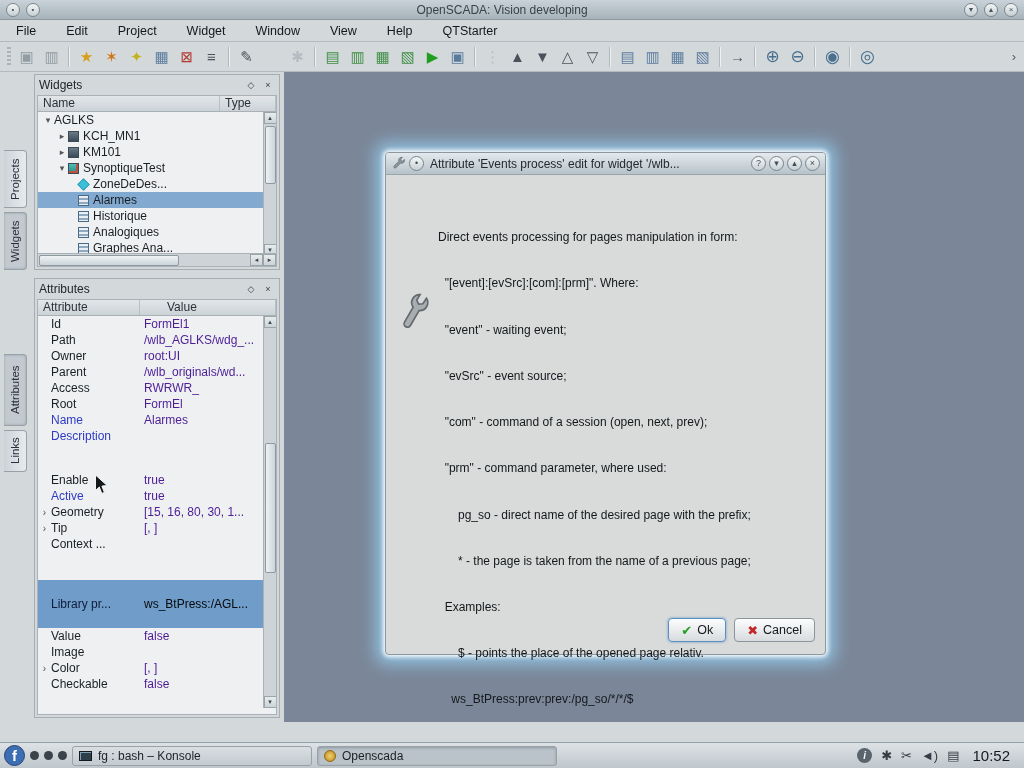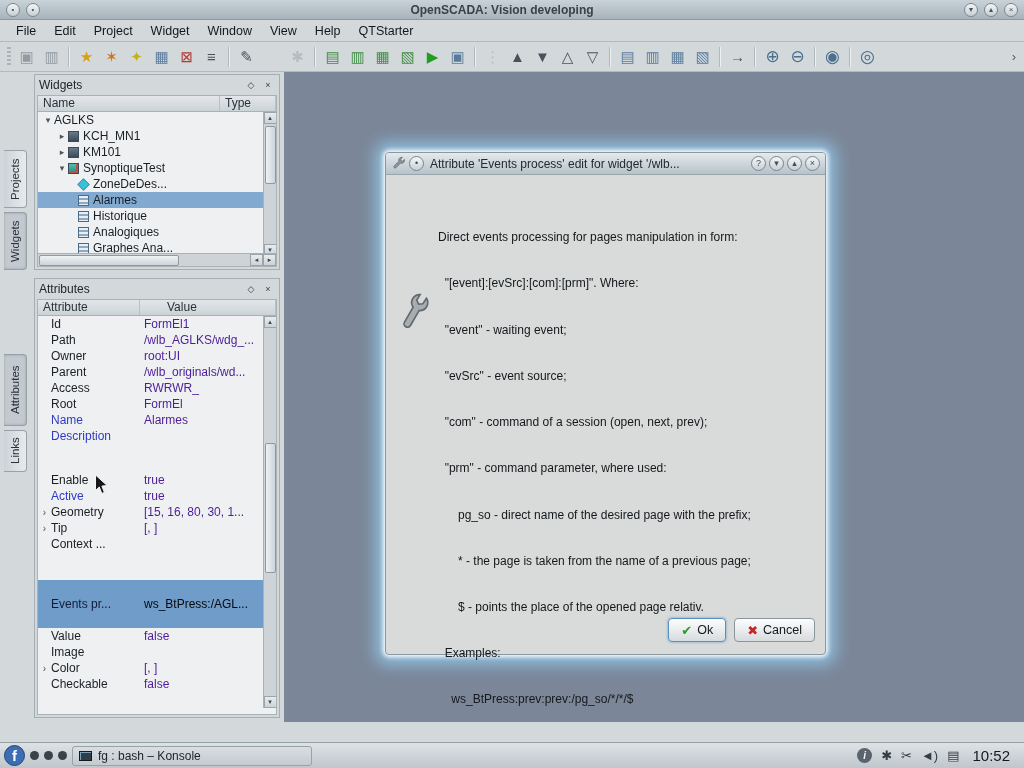--- a/index.html
+++ b/index.html
@@ -4,29 +4,29 @@
 <style>
   * { margin:0; padding:0; box-sizing:border-box; }
   html,body { width:1024px; height:768px; overflow:hidden; }
   body { font-family:"Liberation Sans", sans-serif; font-size:12px; color:#1a1f24; }
   #screen { position:relative; width:1024px; height:768px; background:#d3d8db; overflow:hidden; }
 
   
   .titlebar { position:absolute; left:0; top:0; width:1024px; height:20px;
     background:linear-gradient(#c9d2d8,#a7b3bb); display:flex; align-items:center;
     border-bottom:1px solid #8d989f; }
-  .tb-title { flex:1; text-align:center; color:#3a4249; font-size:12px;font-weight:bold; }
+  .tb-title { flex:1; text-align:center; color:#3a4249; font-size:12px; }
   .circle-btn { width:14px; height:14px; border-radius:50%; border:1px solid #7a858c;
     background:linear-gradient(#f2f5f7,#c6cfd4); display:inline-flex; align-items:center;
     justify-content:center; font-size:8px; color:#4a545b; margin:0 3px; line-height:1; }
   .tb-left,.tb-right { display:flex; align-items:center; padding:0 3px; }
 
   .menubar { position:absolute; left:0; top:20px; width:1024px; height:22px;
     background:#d3d8db; border-bottom:1px solid #b3bbc0; display:flex; align-items:center;
-    padding-left:8px; gap:2px; }
+    padding-left:8px; gap:14px; }
   .menu-item { padding:2px 8px; font-size:12.5px; color:#14181c; }
 
   .toolbar { position:absolute; left:0; top:42px; width:1024px; height:30px;
     background:#d3d8db; border-bottom:1px solid #b3bbc0; display:flex; align-items:center;
     padding:0 4px; overflow:hidden; }
   .grip { width:4px; height:20px; margin:0 3px;
     background:repeating-linear-gradient(180deg,#aab4ba 0 2px,transparent 2px 4px); }
   .ticn { width:25px; height:25px; display:inline-flex; align-items:center; justify-content:center;
     font-size:15px; }
   .ticn.round { font-size:17px; }
@@ -420,21 +420,21 @@
               <span class="aattr">Tip</span>
               <span class="aval">[, ]</span>
             </div>
           <div class="arow tall2">
               <span class="gut"></span>
               <span class="aattr">Context ...</span>
               <span class="aval"></span>
             </div>
           <div class="arow tall3 sel">
               <span class="gut"></span>
-              <span class="aattr link">Events pr...</span>
+              <span class="aattr link">Library pr...</span>
               <span class="aval">ws_BtPress:/AGL...</span>
             </div>
           <div class="arow">
               <span class="gut"></span>
               <span class="aattr">Value</span>
               <span class="aval">false</span>
             </div>
           <div class="arow">
               <span class="gut"></span>
               <span class="aattr">Image</span>
@@ -479,22 +479,22 @@
           <path d="M21.5 5.4a4.8 4.8 0 0 1-6.2 6L8 18.7a2 2 0 0 1-2.9-2.9l7.3-7.3a4.8 4.8 0 0 1 6-6.2L15.6 5l.4 2.6 2.6.4 2.9-2.6z" fill="#a8adb2" stroke="#63696e" stroke-width="1"></path>
         </svg>
       <div class="help-line">Direct events processing for pages manipulation in form:</div>
       <div class="help-line">  "[event]:[evSrc]:[com]:[prm]". Where:</div>
       <div class="help-line">  "event" - waiting event;</div>
       <div class="help-line">  "evSrc" - event source;</div>
       <div class="help-line">  "com" - command of a session (open, next, prev);</div>
       <div class="help-line">  "prm" - command parameter, where used:</div>
       <div class="help-line">      pg_so - direct name of the desired page with the prefix;</div>
       <div class="help-line">      * - the page is taken from the name of a previous page;</div>
+      <div class="help-line">  Examples:</div>
       <div class="help-line">      $ - points the place of the opened page relativ.</div>
-      <div class="help-line">  Examples:</div>
       <div class="help-line">    ws_BtPress:prev:prev:/pg_so/*/*/$</div>
       
       
       
     </div>
 
     <div class="dlg-buttons">
       <button class="btn default">
         <span class="bi-check">✔</span>
         <span>Ok</span>
@@ -514,20 +514,24 @@
 
   <div class="taskbar">
     <span class="fedora">f</span>
     <span class="mini-launch"></span>
     <span class="mini-launch"></span>
     <span class="mini-launch"></span>
     <span class="task-btn">
       <span class="mini-monitor"></span>
       <span>fg : bash – Konsole</span>
     </span>
+    <span class="task-btn pressed">
+      <span class="mini-gear"></span>
+      <span>Openscada</span>
+    </span>
     <span class="tray">
       <span class="tray-info">i</span>
       <span class="tray-icn">✱</span>
       <span class="tray-icn">✂</span>
       <span class="tray-icn">◄)</span>
       <span class="tray-icn">▤</span>
       <span class="clock">10:52</span>
     </span>
   </div>
 

